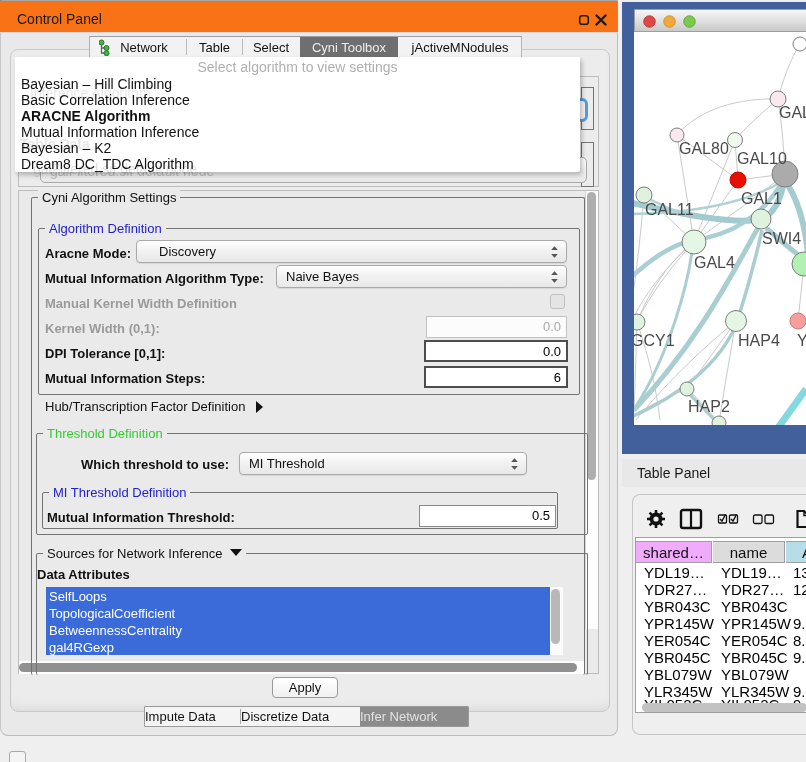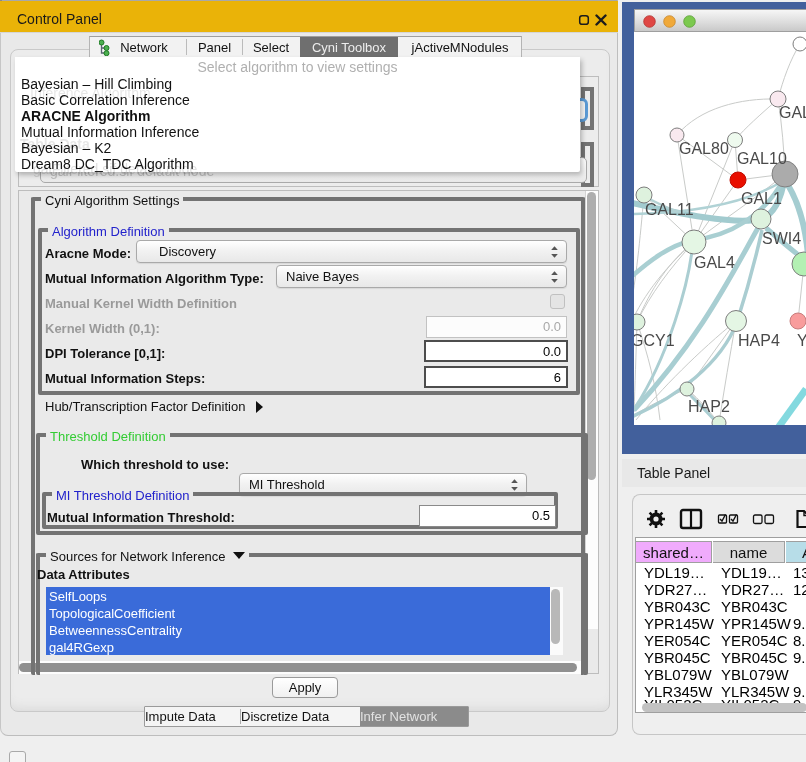--- a/index.html
+++ b/index.html
@@ -6,21 +6,21 @@
 html,body { width:806px; height:762px; overflow:hidden; background:#efefef;
   font-family:"Liberation Sans", sans-serif; }
 .abs { position:absolute; }
 #stage { position:relative; width:806px; height:762px; }
 
 
 #cpwin { left:0; top:0; width:618px; height:736px; background:#e9e9e9;
   border-top:1px solid #a8a8a8; border-right:1px solid #bdbdbd;
   border-bottom:1px solid #bdbdbd; border-left:1px solid #c6c6c6;
   border-radius:0 0 8px 8px; }
-#cptitle { left:0; top:1px; width:618px; height:32px; background:#eab308;
+#cptitle { left:0; top:1px; width:618px; height:32px; background:#f97316;
   border-bottom:1px solid #d6d6d6; }
 #cptitle span { position:absolute; left:17px; top:10px; font-size:14px; color:#1a1a1a; }
 
 #content { left:10px; top:49px; width:600px; height:663px; background:#ececec;
   border:1px solid #c9c9c9; border-radius:8px;
   box-shadow: inset 0 -10px 12px -8px #d8d8d8; }
 
 #tabbar { left:89px; top:36px; width:433px; height:21px; background:#f2f2f2;
   border-top:1px solid #9e9e9e; border-left:1px solid #b4b4b4; border-right:1px solid #b4b4b4;
   font-size:13px; color:#111; }
@@ -29,21 +29,21 @@
 #tabsel { position:absolute; left:210px; top:0; width:98px; height:21px;
   background:#6f6f6f; color:#ededed; line-height:21px; text-align:center; }
 
 
 #secTop { left:18px; top:76px; width:581px; height:111px; background:#ececec;
   border:1px solid #bdbdbd; }
 #secScroll { left:18px; top:190px; width:581px; height:484px; background:#eaeaea;
   border:1px solid #bdbdbd; }
 
 
-.gbox { position:absolute; border:4px solid #737373; border-radius:2px; }
+.gbox { position:absolute; border:1px solid #737373; border-radius:2px; }
 .glabel { position:absolute; top:-8px; left:6px; background:#eaeaea; padding:0 4px;
   font-size:13px; }
 
 
 .combo { position:absolute; height:23px; border:1px solid #a9a9a9; border-radius:4px;
   background:linear-gradient(#ffffff,#f2f2f2 45%,#e8e8e8); font-size:13px;
   line-height:21px; padding-left:9px; color:#111;
   box-shadow:0 1px 1px rgba(0,0,0,0.08); }
 .combo .arr { position:absolute; right:7px; top:3px; width:9px; height:16px; }
 .tfield { position:absolute; height:22px; background:#fff; font-size:13px;
@@ -95,21 +95,21 @@
 
   <div class="abs" id="tabbar">
     <svg class="abs" style="left:9px;top:2px" width="12" height="17" viewBox="0 0 12 17">
       <path d="M2.5 4 L2.5 14 L7 14 M2.5 9 L7 9" stroke="#5a6472" stroke-width="1.3" fill="none"></path>
       <circle cx="2.5" cy="3.5" r="2.5" fill="#4caf50" stroke="#1e7a24" stroke-width="1"></circle>
       <circle cx="7.5" cy="9" r="2.5" fill="#4caf50" stroke="#1e7a24" stroke-width="1"></circle>
       <circle cx="7.5" cy="14.2" r="2.5" fill="#4caf50" stroke="#1e7a24" stroke-width="1"></circle>
     </svg>
     <div class="tabseg" style="left:25px;width:58px;">Network</div>
     <div class="tabsep" style="left:96px;"></div>
-    <div class="tabseg" style="left:97px;width:55px;">Panel</div>
+    <div class="tabseg" style="left:97px;width:55px;">Table</div>
     <div class="tabsep" style="left:152px;"></div>
     <div class="tabseg" style="left:153px;width:56px;">Select</div>
     <div id="tabsel">Cyni Toolbox</div>
     <div class="tabseg" style="left:308px;width:124px;">jActiveMNodules</div>
   </div>
 
   <div class="abs" id="secTop"></div>
   <div class="abs gbox" style="left:581px;top:87px;width:13px;height:43px;border-radius:0;"></div>
   <div class="abs" style="left:573px;top:98px;width:15px;height:24px;border:3px solid #5b9ad4;border-radius:6px;background:#f5f5f5;"></div>
   <div class="abs gbox" style="left:581px;top:142px;width:13px;height:45px;border-radius:0;"></div>
@@ -160,21 +160,21 @@
   <div class="abs" style="left:45px;top:399px;font-size:13px;color:#111;">Hub/Transcription Factor Definition
     <svg style="vertical-align:-2px;margin-left:6px;" width="9" height="12" viewBox="0 0 9 12">
         <path d="M1 0 L8 6 L1 12 Z" fill="#111"></path>
       </svg>
   </div>
 
   <div class="abs gbox" style="left:36px;top:433px;width:552px;height:102px;">
     <span class="glabel" style="color:#33cc33;">Threshold Definition</span>
   </div>
   <label class="b" style="left:81px;top:457px;">Which threshold to use:</label>
-  <div class="combo" style="left:239px;top:452px;width:288px;margin-top:21px;">MI Threshold<span class="arr"><svg width="9" height="16" viewBox="0 0 9 16">
+  <div class="combo" style="left:239px;top:452px;width:288px;">MI Threshold<span class="arr"><svg width="9" height="16" viewBox="0 0 9 16">
           <path d="M1.2 6 L4.5 2.2 L7.8 6 Z" fill="#555"></path>
           <path d="M1.2 10 L4.5 13.8 L7.8 10 Z" fill="#555"></path>
         </svg></span></div>
 
   <div class="abs gbox" style="left:42px;top:492px;width:516px;height:37px;">
     <span class="glabel" style="color:#2222cc;">MI Threshold Definition</span>
   </div>
   <label class="b" style="left:47px;top:510px;">Mutual Information Threshold:</label>
   <div class="tfield" style="left:419px;top:505px;width:137px;border:1px solid #8a8a8a;">0.5</div>
 

